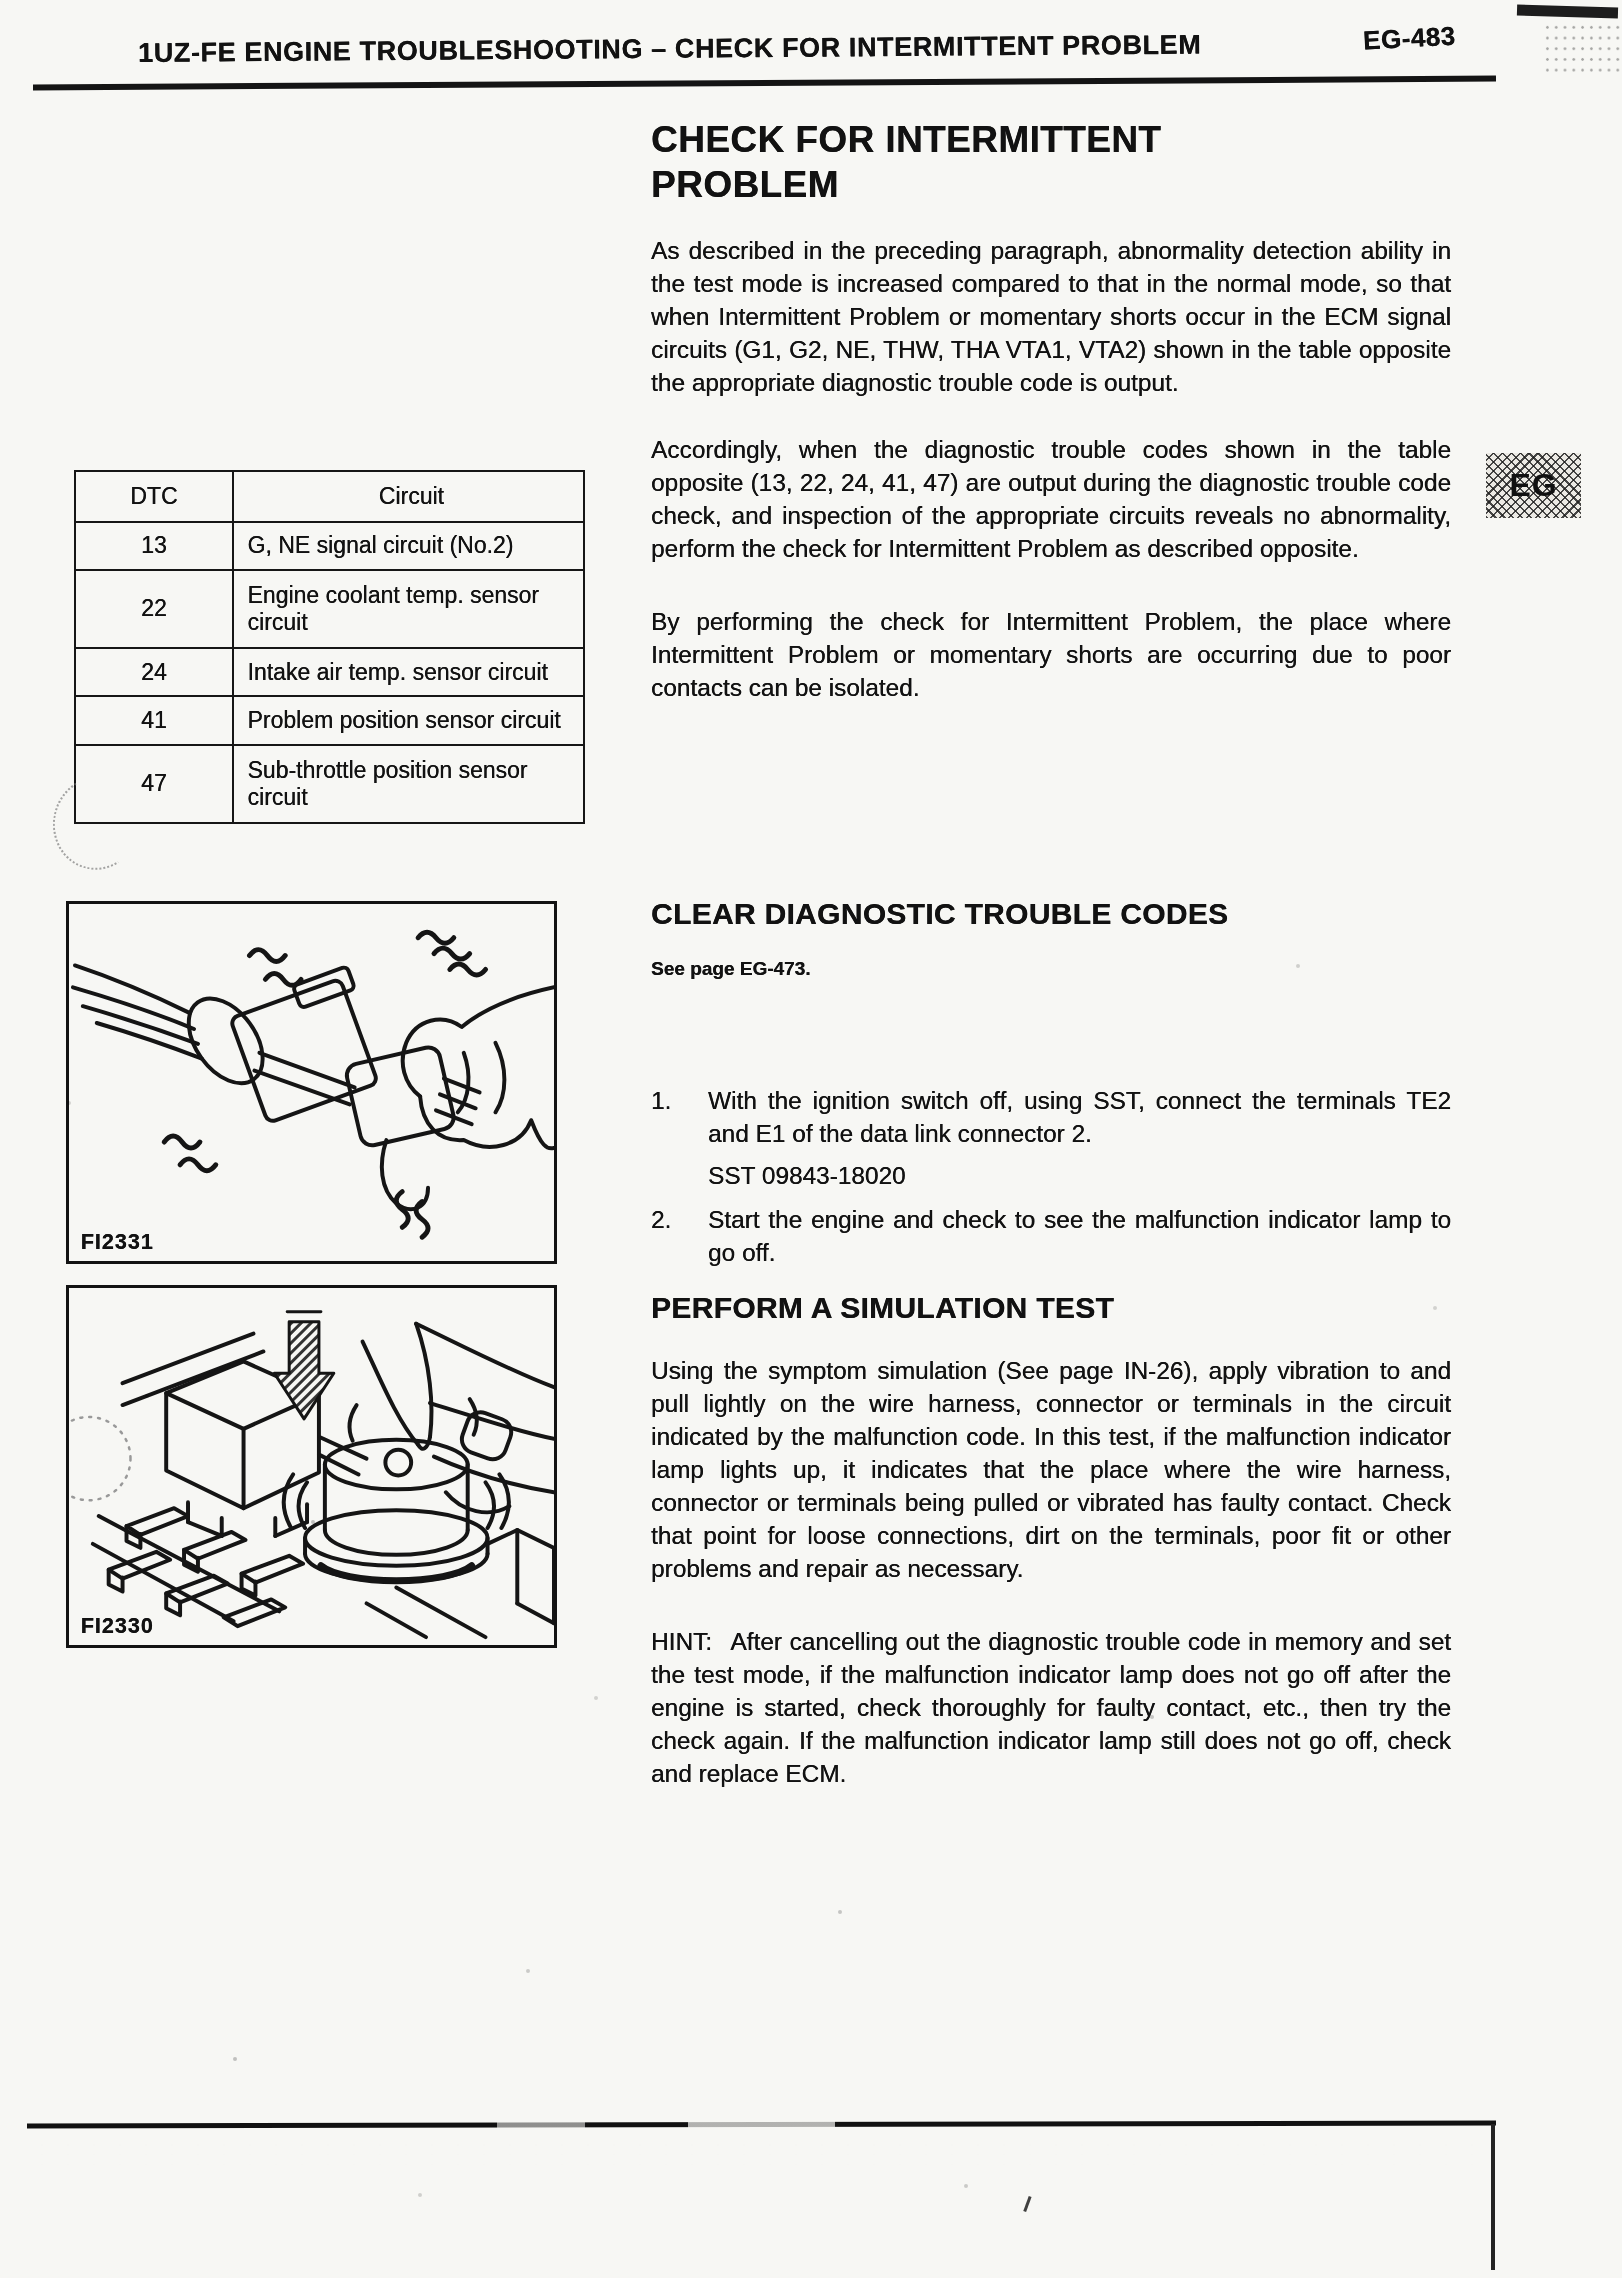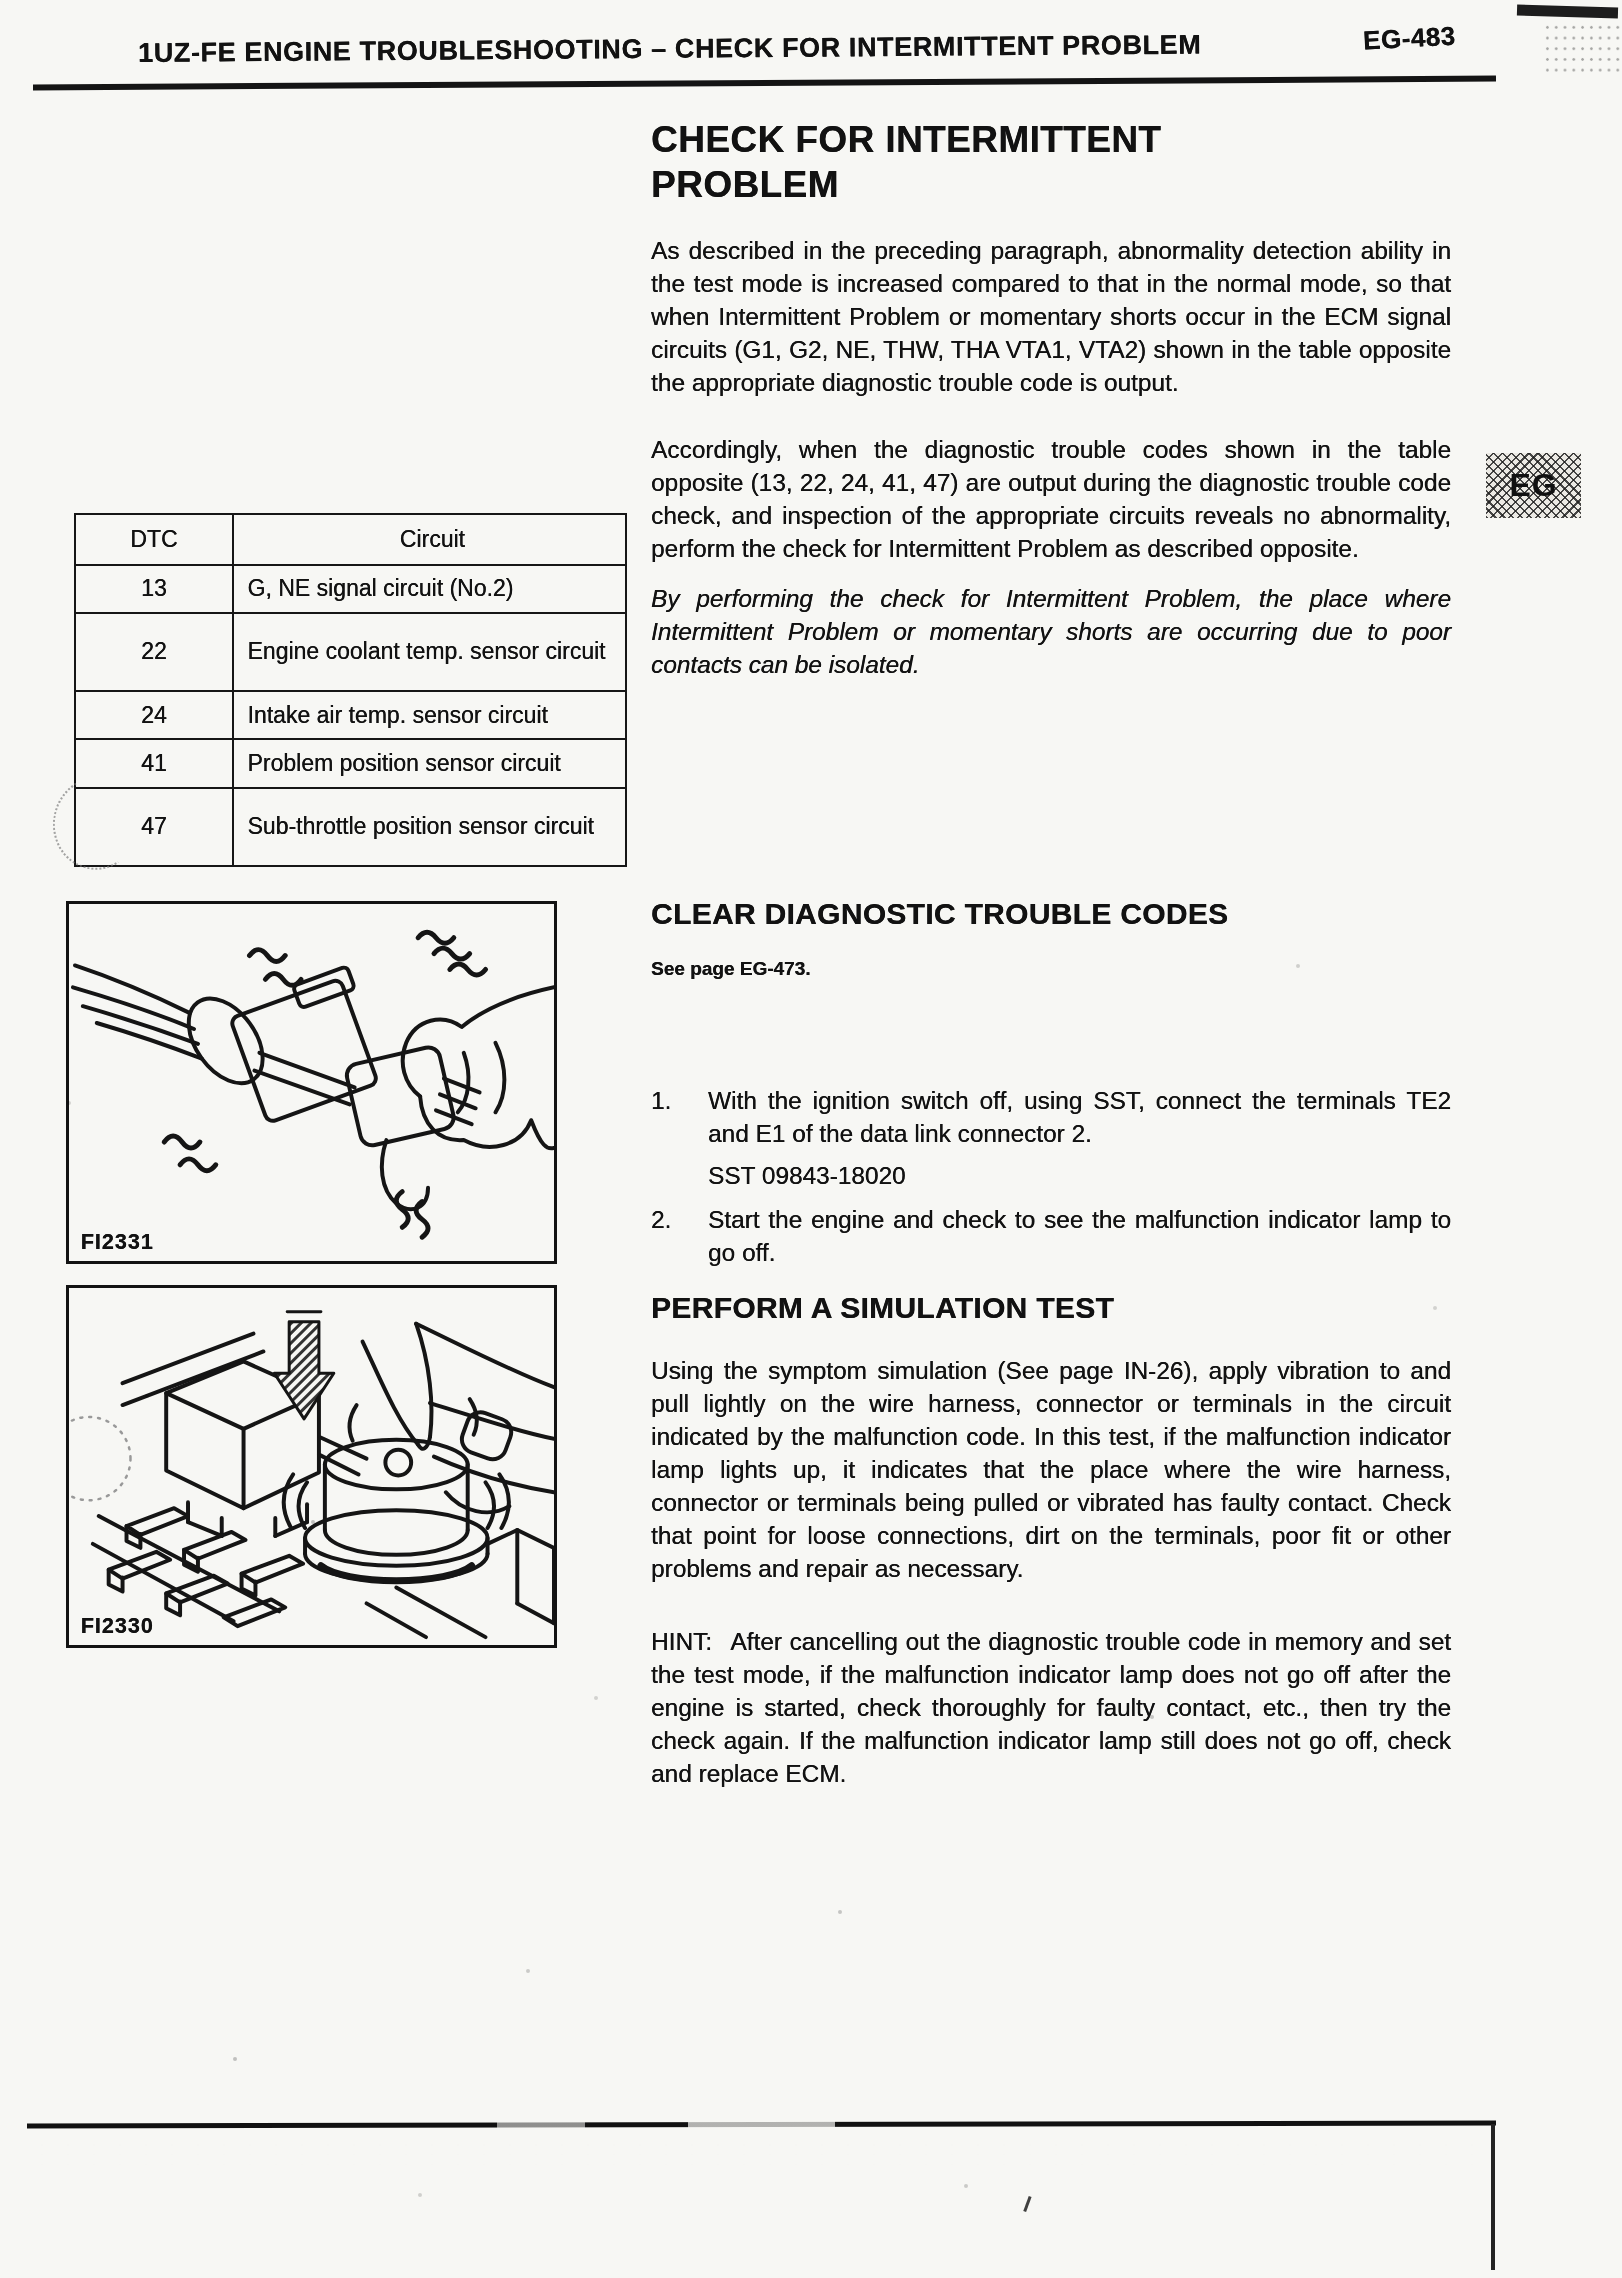--- a/index.html
+++ b/index.html
@@ -55,22 +55,22 @@
   .body-par{font-size:24.4px;line-height:33px;text-align:justify;}
   .sec-head{font-size:30px;font-weight:bold;letter-spacing:0.3px;white-space:nowrap;}
   .bold-note{font-size:19px;font-weight:bold;}
   .step{display:flex;}
   .step-num{width:57px;flex:none;font-size:24.4px;line-height:33px;}
   .step-text{flex:1;font-size:24.4px;line-height:33px;text-align:justify;}
   .sst-line{margin-left:57px;font-size:24.4px;line-height:33px;}
 
   
   .dtc-table{
-    position:absolute;left:74px;top:470px;width:553px;
-    border-collapse:collapse;background:transparent;margin-top:43px;
+    position:absolute;left:74px;top:470px;width:511px;
+    border-collapse:collapse;background:transparent;
   }
   .dtc-table td, .dtc-table th{
     border:2px solid #161616;
     font-size:23px;font-weight:normal;line-height:27px;
     padding:7.8px 5.9px;vertical-align:middle;color:#121212;
   }
   .dtc-table tr:first-child th{height:33px;}
   .dtc-table .c-dtc{width:144px;text-align:center;}
   .dtc-table .c-circ{text-align:left;padding-left:13.7px;padding-right:7.8px;}
   .dtc-table{border:2.9px solid #111;}
@@ -299,21 +299,21 @@
     <div class="fig-label ink">FI2330</div>
   </div>
 
   <div class="blk main-title ink" style="top:117px;">
     <div>CHECK FOR INTERMITTENT</div>
     <div>PROBLEM</div>
   </div>
 
   <div class="blk body-par ink" style="top:234px;">As described in the preceding paragraph, abnormality detection ability in the test mode is increased compared to that in the normal mode, so that when Intermittent Problem or momentary shorts occur in the ECM signal circuits (G1, G2, NE, THW, THA VTA1, VTA2) shown in the table opposite the appropriate diagnostic trouble code is output.</div>
   <div class="blk body-par ink" style="top:433px;">Accordingly, when the diagnostic trouble codes shown in the table opposite (13, 22, 24, 41, 47) are output during the diagnostic trouble code check, and inspection of the appropriate circuits reveals no abnormality, perform the check for Intermittent Problem as described opposite.</div>
-  <div class="blk body-par ink" style="top:582px;font-style:italic;">By performing the check for Intermittent Problem, the place where Intermittent Problem or momentary shorts are occurring due to poor contacts can be isolated.</div>
+  <div class="blk body-par ink" style="top:605px;">By performing the check for Intermittent Problem, the place where Intermittent Problem or momentary shorts are occurring due to poor contacts can be isolated.</div>
 
   <div class="blk sec-head ink" style="top:897px;">CLEAR DIAGNOSTIC TROUBLE CODES</div>
   <div class="blk bold-note ink" style="top:958px;">See page EG-473.</div>
 
 
   <div class="blk step ink" style="top:1084px;">
     <div class="step-num">1.</div>
     <div class="step-text">With the ignition switch off, using SST, connect the terminals TE2 and E1 of the data link connector 2.</div>
   </div>
   <div class="blk sst-line ink" style="top:1159px;">SST 09843-18020</div>

